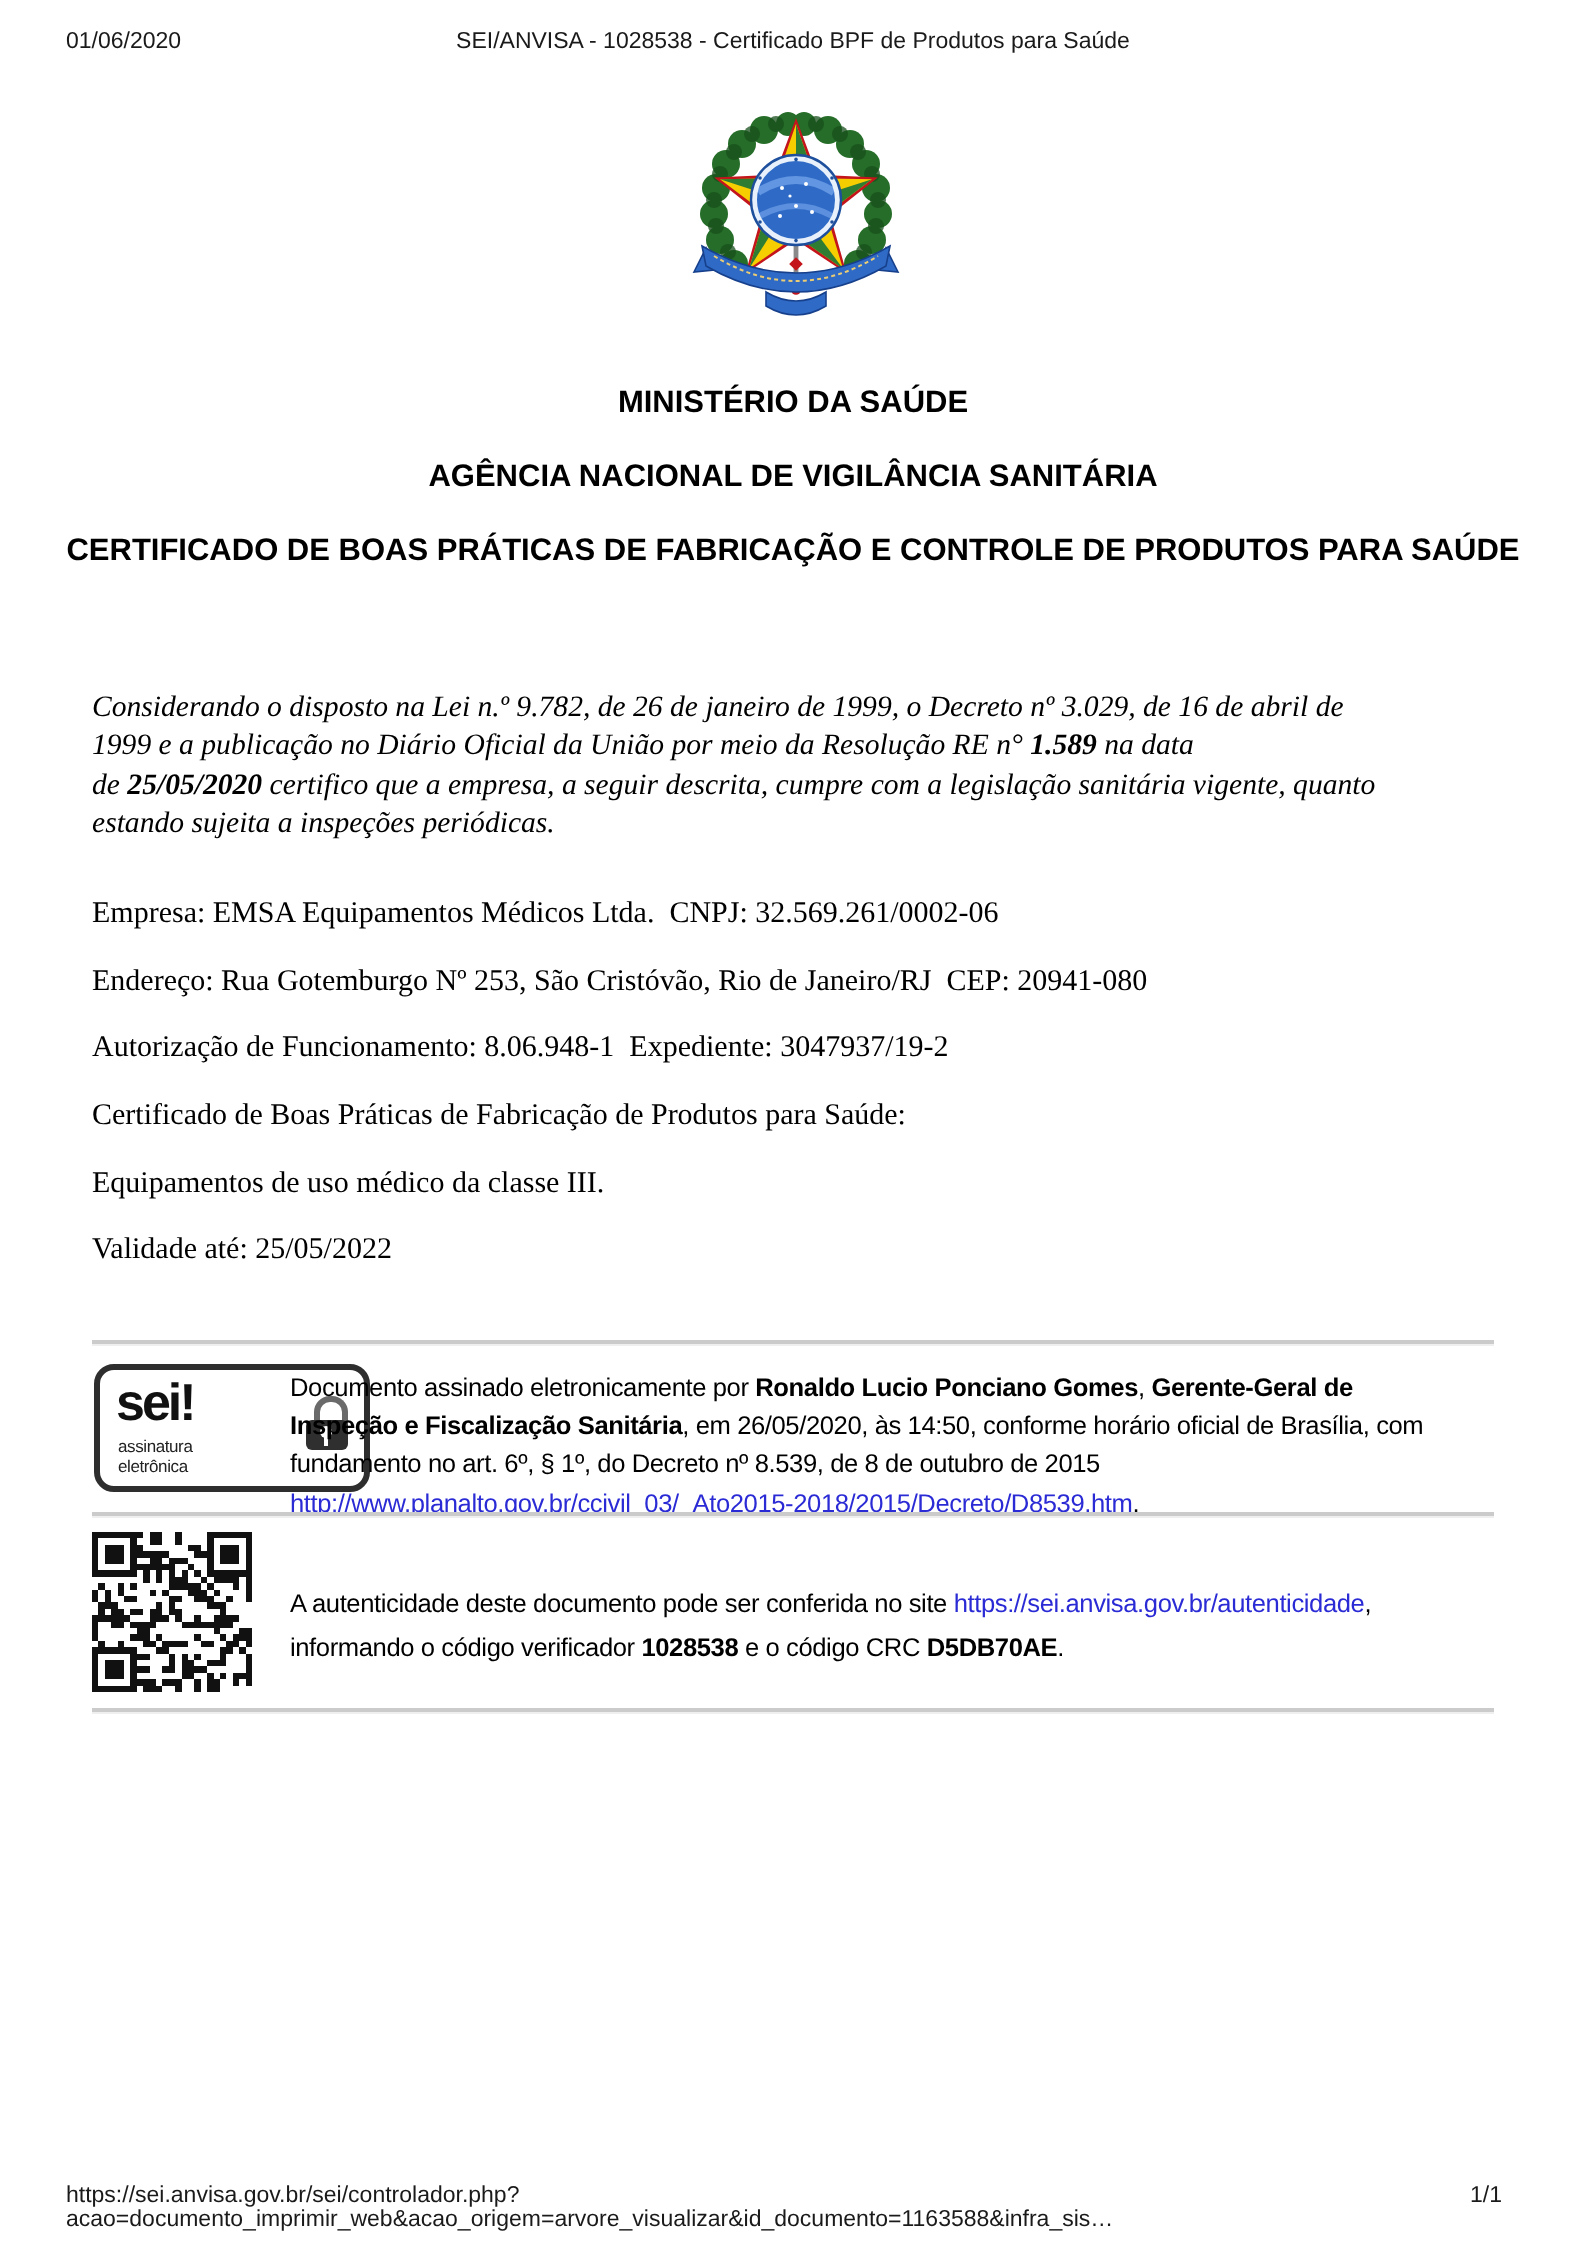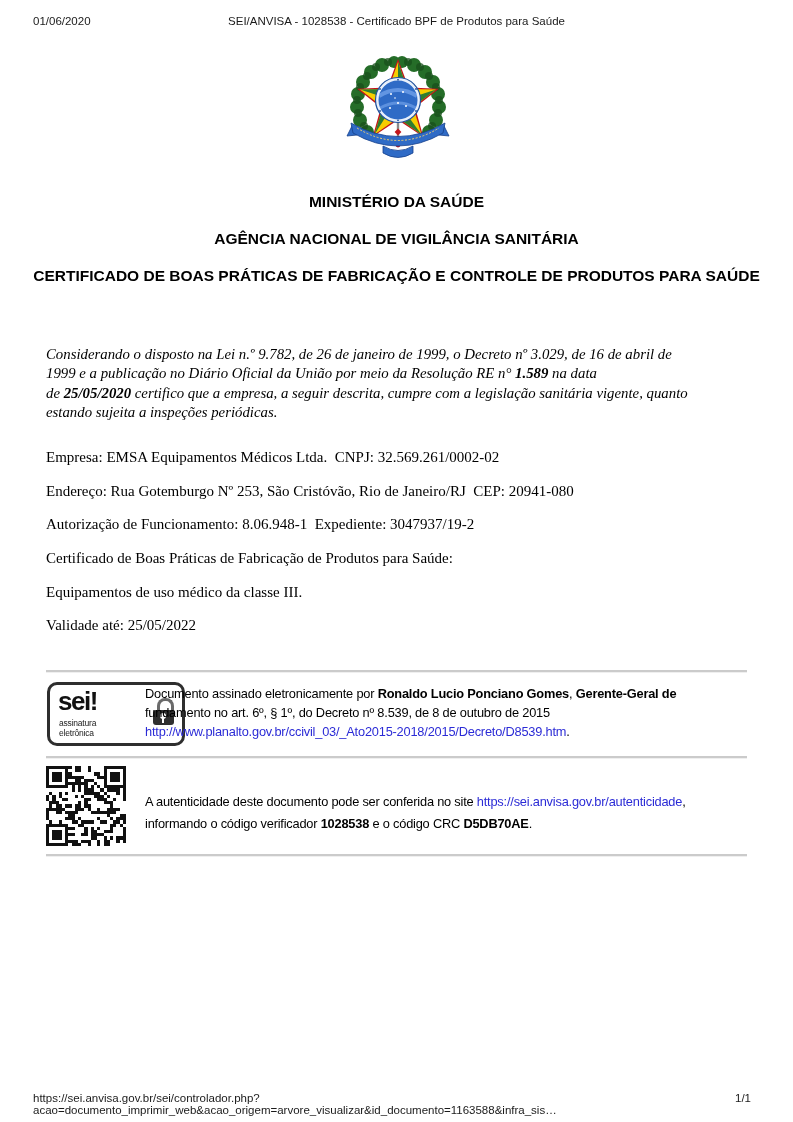--- a/index.html
+++ b/index.html
@@ -160,41 +160,42 @@
   <div class="h h-agency">AGÊNCIA NACIONAL DE VIGILÂNCIA SANITÁRIA</div>
   <div class="h h-cert">CERTIFICADO DE BOAS PRÁTICAS DE FABRICAÇÃO E CONTROLE DE PRODUTOS PARA SAÚDE</div>
 
   <div class="preamble">
     <div class="pl"><span>Considerando o disposto na Lei n.º 9.782, de 26 de janeiro de 1999, o Decreto nº 3.029, de 16 de abril de</span></div>
     <div class="pl"><span>1999 e a publicação no Diário Oficial da União por meio da Resolução RE n° </span><b>1.589</b><span> na data</span></div>
     <div class="pl"><span>de </span><b>25/05/2020</b><span> certifico que a empresa, a seguir descrita, cumpre com a legislação sanitária vigente, quanto</span></div>
     <div class="pl"><span>estando sujeita a inspeções periódicas.</span></div>
   </div>
 
-  <div class="field f1">Empresa: EMSA Equipamentos Médicos Ltda.  CNPJ: 32.569.261/0002-02</div>
+  <div class="field f1">Empresa: EMSA Equipamentos Médicos Ltda.  CNPJ: 32.569.261/0002-06</div>
   <div class="field f2">Endereço: Rua Gotemburgo Nº 253, São Cristóvão, Rio de Janeiro/RJ  CEP: 20941-080</div>
   <div class="field f3">Autorização de Funcionamento: 8.06.948-1  Expediente: 3047937/19-2</div>
   <div class="field f4">Certificado de Boas Práticas de Fabricação de Produtos para Saúde:</div>
   <div class="field f5">Equipamentos de uso médico da classe III.</div>
   <div class="field f6">Validade até: 25/05/2022</div>
 
   <div class="rule rule-1"></div>
 
   <div class="sig-logo">
     <div class="sei-brand">sei!</div>
     <div class="sei-sub sub1">assinatura</div>
     <div class="sei-sub sub2">eletrônica</div>
     <div class="lock">
       <div class="lock-shackle"></div>
       <div class="lock-body"></div>
     </div>
   </div>
 
   <div class="sig-text">
     <div class="tline"><span>Documento assinado eletronicamente por </span><b>Ronaldo Lucio Ponciano Gomes</b><span>, </span><b>Gerente-Geral de</b></div>
+    <div class="tline"><b>Inspeção e Fiscalização Sanitária</b><span>, em 26/05/2020, às 14:50, conforme horário oficial de Brasília, com</span></div>
     <div class="tline"><span>fundamento no art. 6º, § 1º, do Decreto nº 8.539, de 8 de outubro de 2015</span></div>
     <div class="tline"><a class="lnk">http://www.planalto.gov.br/ccivil_03/_Ato2015-2018/2015/Decreto/D8539.htm</a><span>.</span></div>
   </div>
 
   <div class="rule rule-2"></div>
 
   <div class="qr">
     <svg id="qr-svg" viewBox="0 0 25 25" width="80" height="80" shape-rendering="crispEdges">
         <rect x="0" y="0" width="1" height="1" fill="#111"></rect>
         <rect x="1" y="0" width="1" height="1" fill="#111"></rect>

